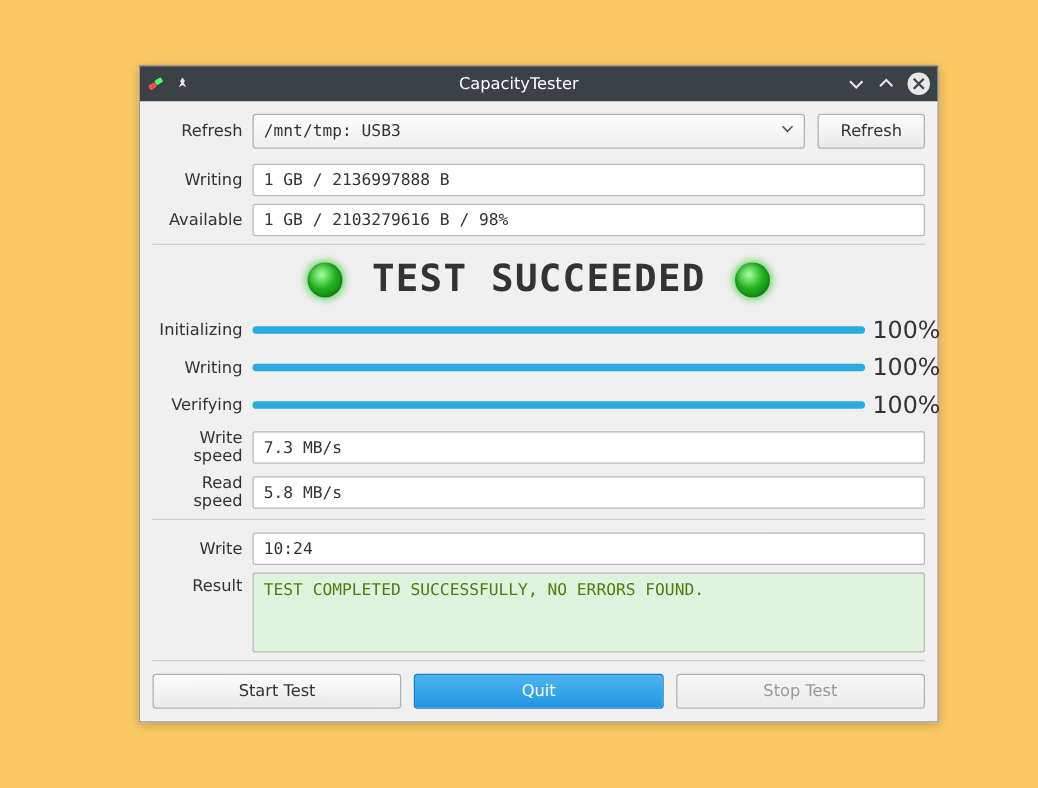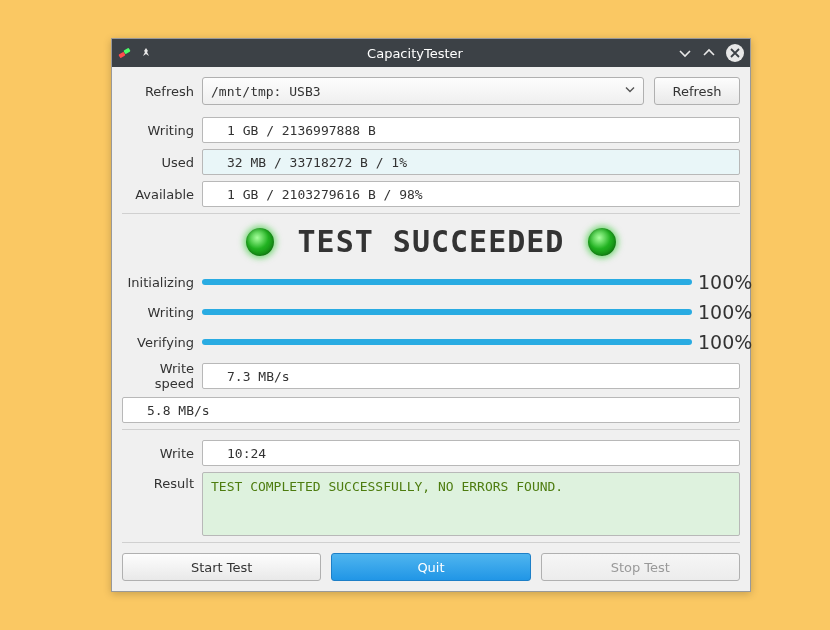--- a/index.html
+++ b/index.html
@@ -75,21 +75,21 @@
     justify-content: center;
     cursor: pointer;
   }
   .btn.refresh { margin-left: 10px; width: 86px; }
   .field {
     flex: 1;
     height: 26px;
     background: #fff;
     border: 1px solid #b8b8b8;
     border-radius: 2px;
-    padding: 0 24px;
+    padding: 0 8px;
     font-family: monospace;
     font-size: 13px;
     display: flex;
     align-items: center;
     color: #333;
   }
   .field.hl { background: #e9f6f8; }
   .field.result {
     height: 64px;
     background: #def2de;
@@ -208,24 +208,20 @@
       <div class="btn refresh">Refresh</div>
     </div>
 
     <div style="height:6px"></div>
 
     <div class="row">
       <div class="label">Writing</div>
       <div class="field">1 GB / 2136997888 B</div>
     </div>
     <div class="row">
-      <div class="label">Used</div>
-      <div class="field hl">32 MB / 33718272 B / 1%</div>
-    </div>
-    <div class="row">
       <div class="label">Available</div>
       <div class="field">1 GB / 2103279616 B / 98%</div>
     </div>
 
     <hr class="sep">
 
     <div class="status-row">
       <div class="lamp"></div>
       <div class="status-text">TEST SUCCEEDED</div>
       <div class="lamp"></div>
@@ -245,20 +241,21 @@
       <div class="label">Verifying</div>
       <div class="prog-bar"></div>
       <div class="prog-pct">100%</div>
     </div>
 
     <div class="row">
       <div class="label">Write speed</div>
       <div class="field">7.3 MB/s</div>
     </div>
     <div class="row">
+      <div class="label">Read speed</div>
       <div class="field">5.8 MB/s</div>
     </div>
 
     <hr class="sep">
 
     <div class="row">
       <div class="label">Write</div>
       <div class="field">10:24</div>
     </div>
     <div class="row" style="align-items:flex-start;">

